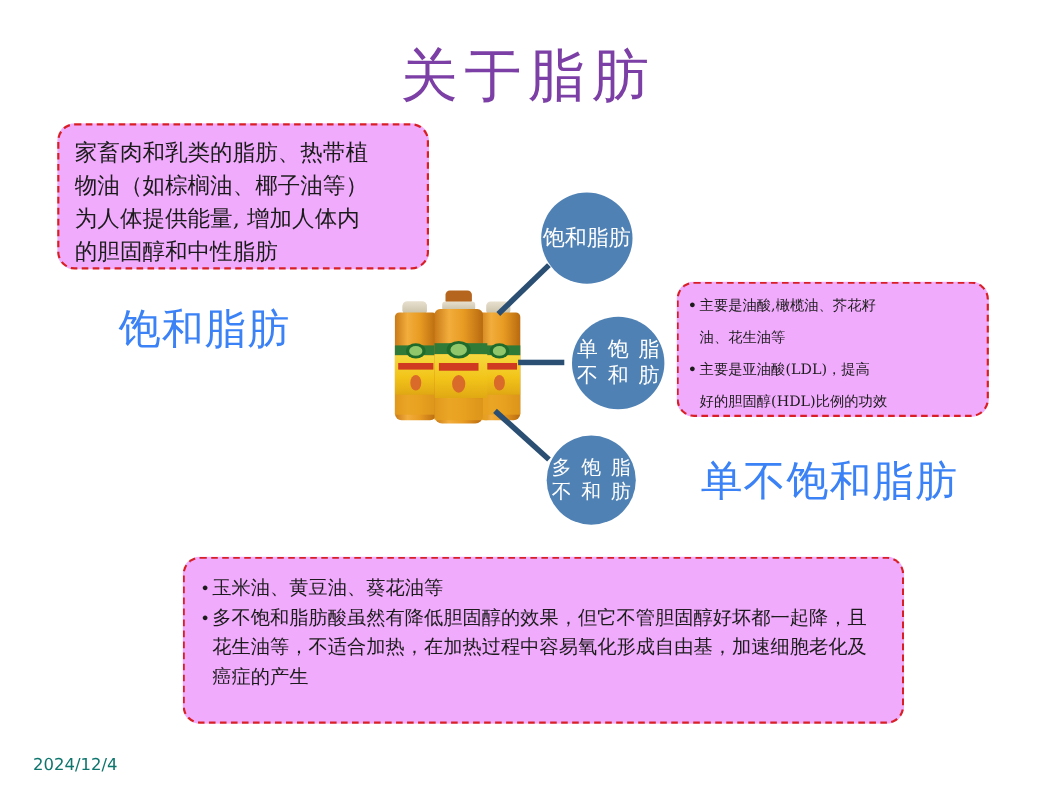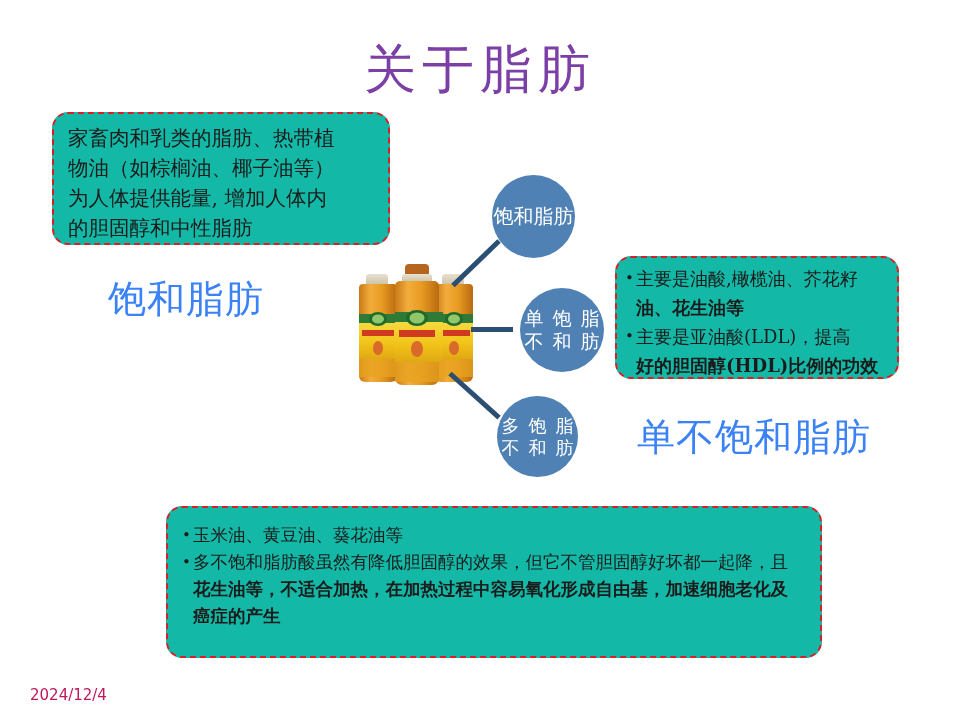--- a/index.html
+++ b/index.html
@@ -35,21 +35,21 @@
     line-height: 62px;
     color: #7C3FA5;
     letter-spacing: 6px;
     font-weight: 400;
     white-space: nowrap;
   }
 
   
   .callout {
     position: absolute;
-    background: #14b8a6;
+    background: #f0abfc;
     border: 2.5px dashed #d81f26;
     border-radius: 16px;
     box-sizing: border-box;
     color: #1b1b1b;
     font-family: "DejaVu Serif", "Liberation Serif", serif;
   }
 
   #callout-saturated {
     left: 52px;
     top: 112px;
@@ -60,21 +60,21 @@
     line-height: 30px;
     letter-spacing: 0px;
   }
 
   #callout-mono {
     left: 615px;
     top: 256px;
     width: 284px;
     height: 123px;
     padding: 6px 6px 6px 8px;
-    font-size: 18px;
+    font-size: 13px;
     line-height: 29px;
   }
 
   #callout-poly {
     left: 166px;
     top: 506px;
     width: 656px;
     height: 152px;
     padding: 14px 12px 10px 14px;
     font-size: 17.5px;
@@ -89,21 +89,20 @@
   .bullet-line::before {
     content: "\2022";
     position: absolute;
     left: 0;
     top: 0;
     font-size: 15px;
   }
   .cont-line {
     display: block;
     padding-left: 11px;
-    font-weight: bold;
   }
   .plain-line {
     display: block;
   }
 
   
   .big-heading {
     position: absolute;
     font-family: "DejaVu Serif", "Liberation Serif", serif;
     font-size: 38px;
@@ -193,21 +192,21 @@
     height: 138px;
   }
 
   
   #footer-date {
     position: absolute;
     left: 30px;
     top: 686px;
     font-family: "DejaVu Sans", "Liberation Sans", sans-serif;
     font-size: 15px;
-    color: #be185d;
+    color: #0f766e;
     letter-spacing: 0px;
   }
 </style>
 </head>
 <body>
 
 <div class="slide">
 
   <div class="slide-title">关于脂肪</div>
 

